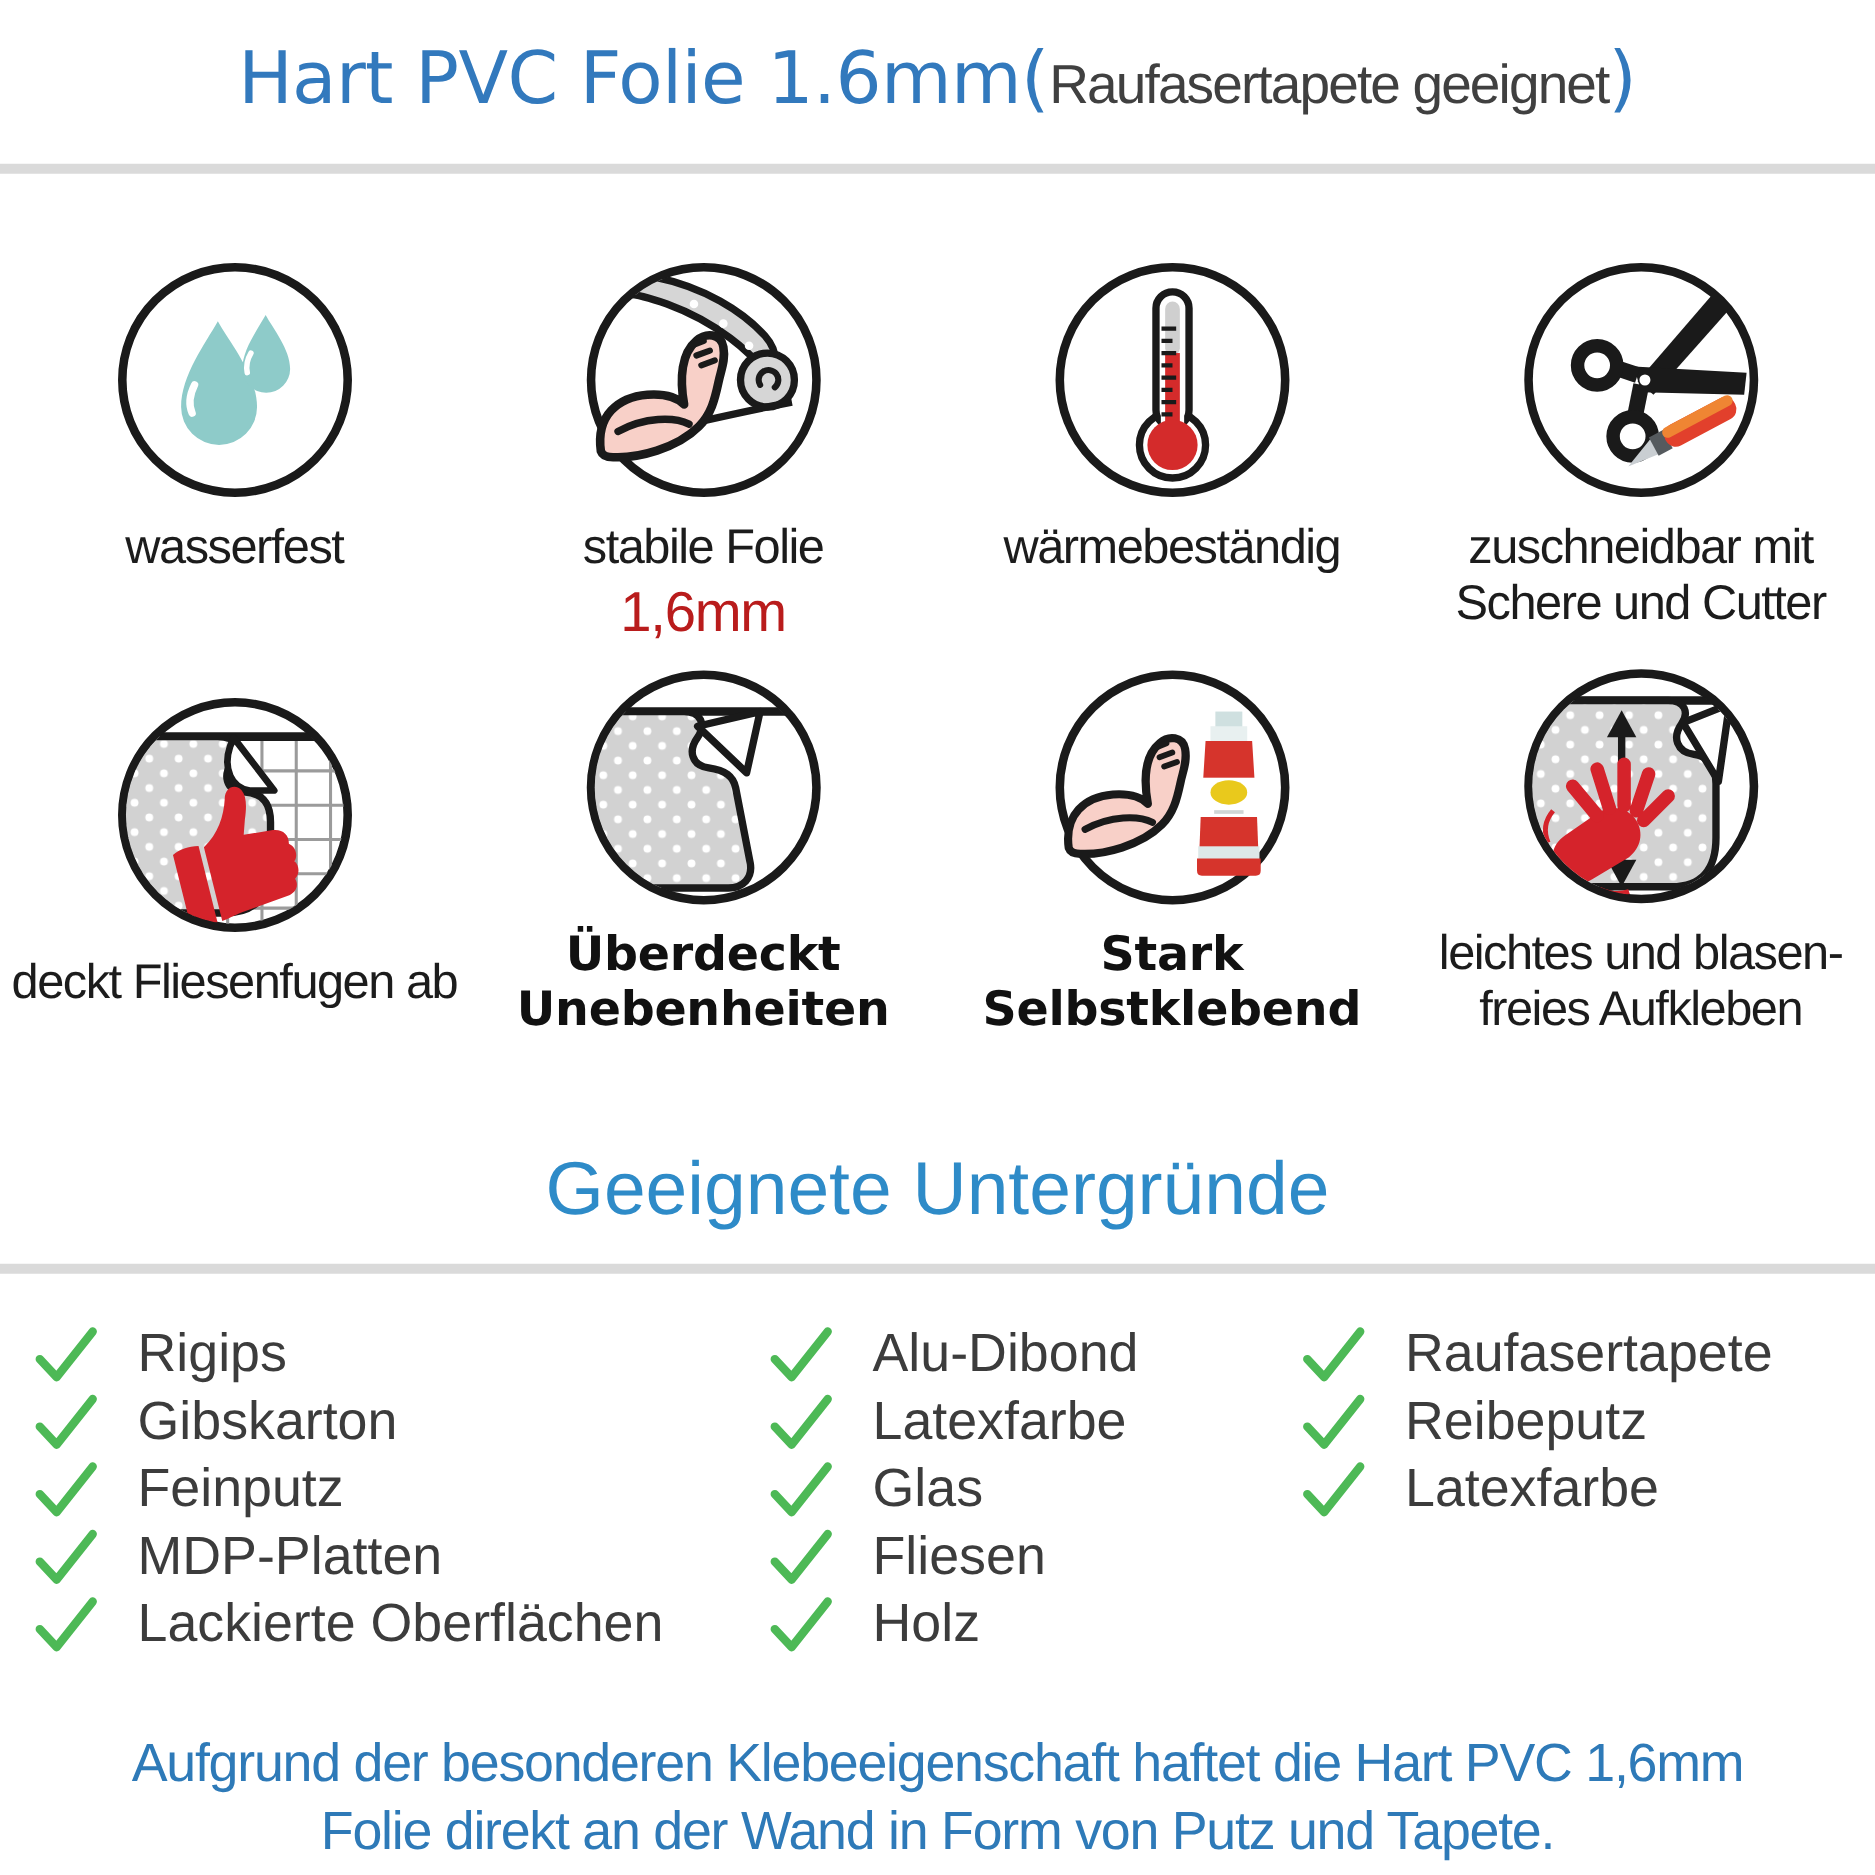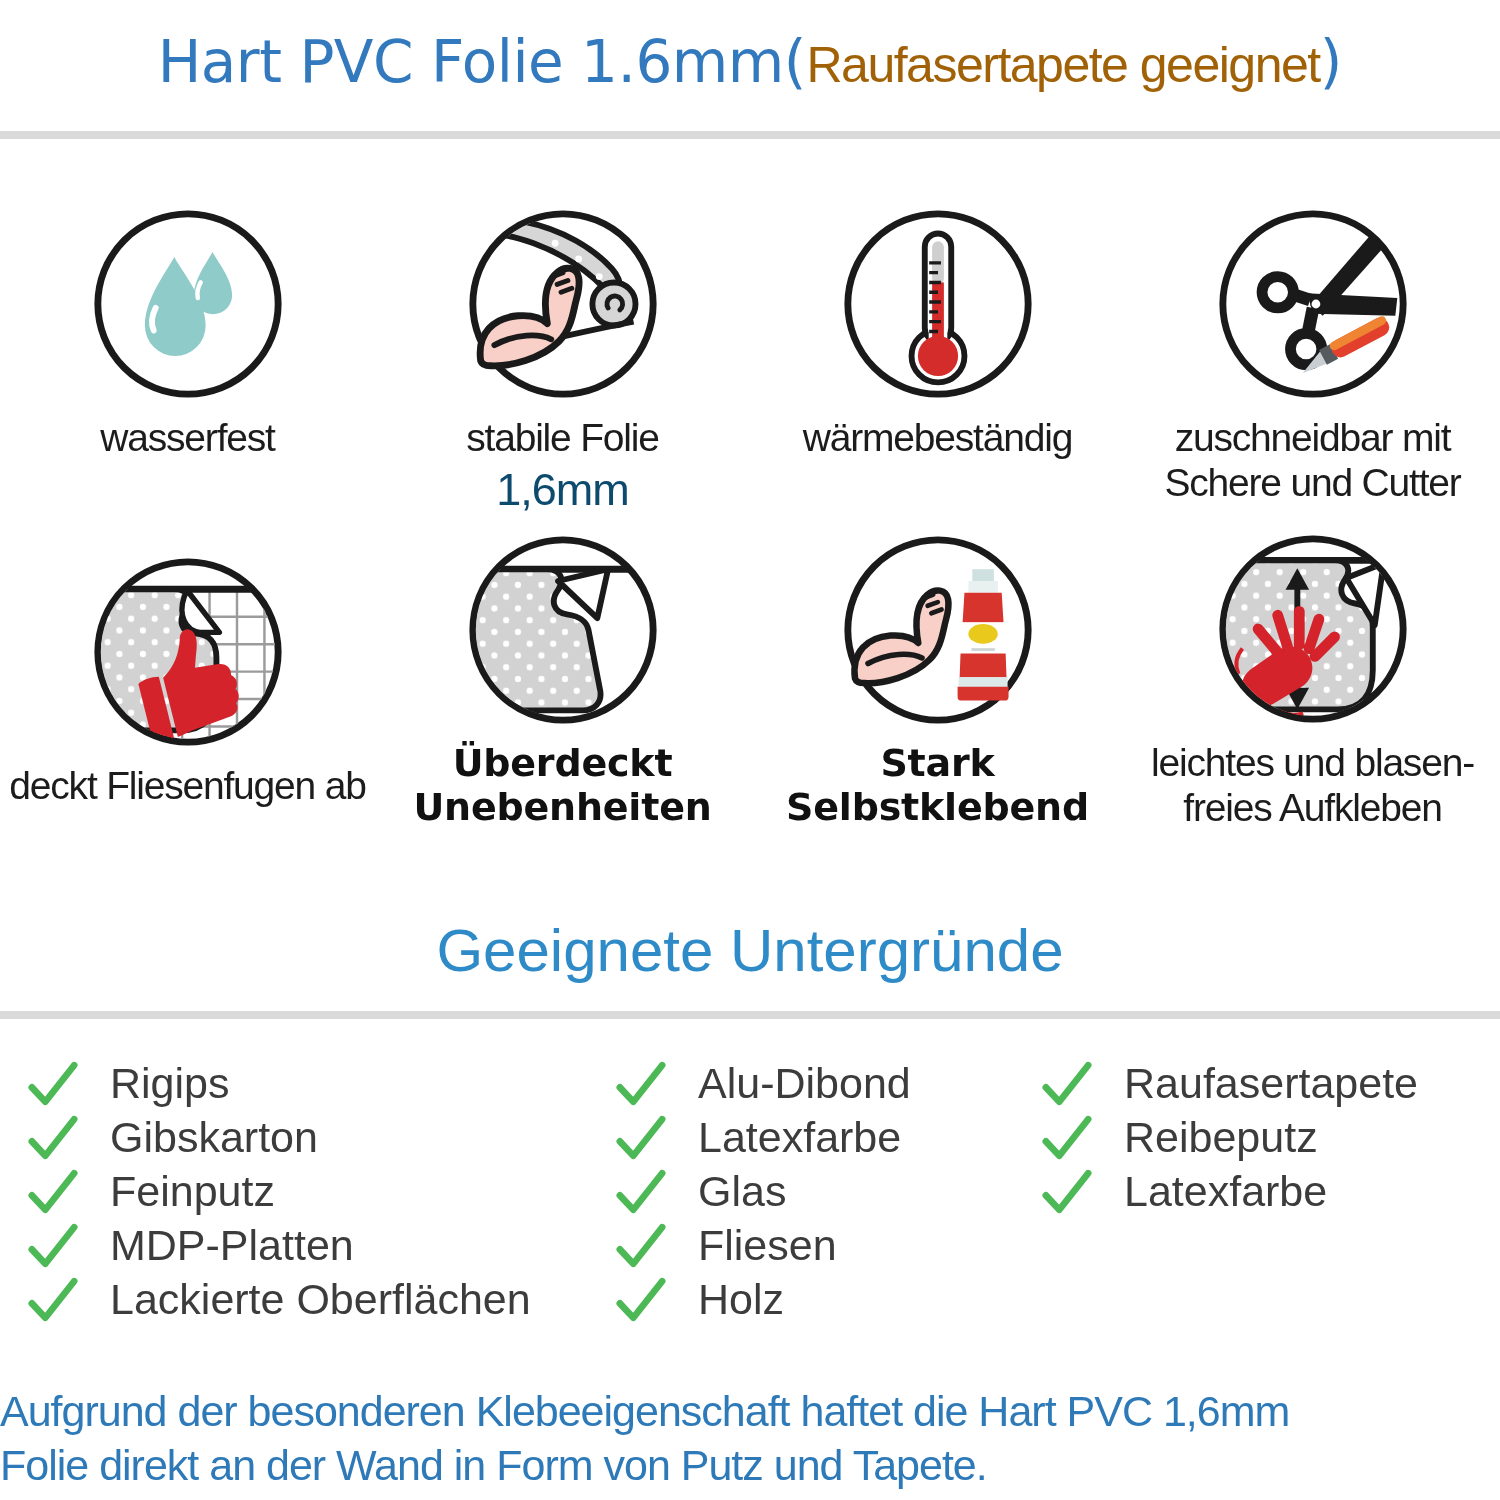--- a/index.html
+++ b/index.html
@@ -3,52 +3,52 @@
 <meta charset="utf-8">
 <style>
   html,body{margin:0;padding:0;background:#fff;}
   .page{position:relative;width:1500px;height:1500px;background:#ffffff;overflow:hidden;
         font-family:"Liberation Sans",sans-serif;}
 
   
   .hdr{position:absolute;top:28px;left:0;width:100%;text-align:center;white-space:nowrap;margin:0;font-weight:400;}
   .t-main{font-family:"DejaVu Sans",sans-serif;font-size:58px;color:#3279bd;letter-spacing:-0.5px;}
   .t-paren{font-family:"DejaVu Sans",sans-serif;font-size:58px;color:#3279bd;}
-  .t-sub{font-size:50px;color:#a16207;letter-spacing:-1.5px;}
+  .t-sub{font-size:44px;color:#404040;letter-spacing:-1.5px;}
 
   .divider{position:absolute;left:0;width:100%;height:8px;background:#dadada;}
   .d1{top:131px;}
   .d2{top:1011px;}
 
   
   .feat{position:absolute;left:0;width:100%;display:flex;}
   .r1{top:206px;}
   .r2{top:531px;align-items:center;}
   .cell{width:25%;display:flex;flex-direction:column;align-items:center;}
   .icn svg{display:block;width:196px;height:196px;}
   .lbl{margin-top:13px;font-size:39px;line-height:1.16;letter-spacing:-1.2px;color:#1c1c1c;
        text-align:center;white-space:pre-line;}
   .lbl.b{font-family:"DejaVu Sans",sans-serif;font-weight:700;font-size:38px;letter-spacing:-0.2px;color:#111;}
-  .sub{margin-top:4px;font-size:45px;letter-spacing:-1px;color:#0c4a6e;}
+  .sub{margin-top:4px;font-size:45px;letter-spacing:-1px;color:#b91c1c;}
 
   
   .sect{position:absolute;top:916px;left:0;width:100%;text-align:center;margin:0;
         font-size:60px;font-weight:400;color:#2e8bc8;}
 
   
   .surf ul{position:absolute;top:1056px;list-style:none;margin:0;padding:0;}
   .c1{left:28px;}
   .c2{left:616px;}
   .c3{left:1042px;}
   .surf li{display:flex;align-items:center;height:54px;gap:32px;}
   .chk svg{width:50px;height:45px;display:block;}
   .txt{font-size:43px;color:#3c3c3c;letter-spacing:0;}
 
   
-  .ftr{position:absolute;top:1384px;left:0;width:100%;text-align:left;
+  .ftr{position:absolute;top:1384px;left:0;width:100%;text-align:center;
        font-size:43px;line-height:54px;color:#2e7ab8;letter-spacing:-1px;}
 </style>
 </head>
 <body>
 
 <div class="page">
 
   <h1 class="hdr"><span class="t-main">Hart PVC Folie 1.6mm</span><span class="t-paren">(</span><span class="t-sub">Raufasertapete geeignet</span><span class="t-paren">)</span></h1>
 
   <div class="divider d1"></div>

